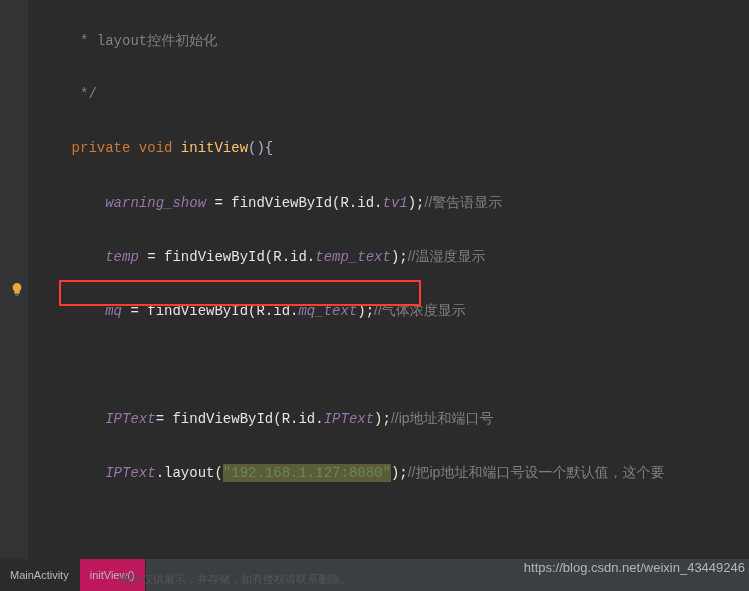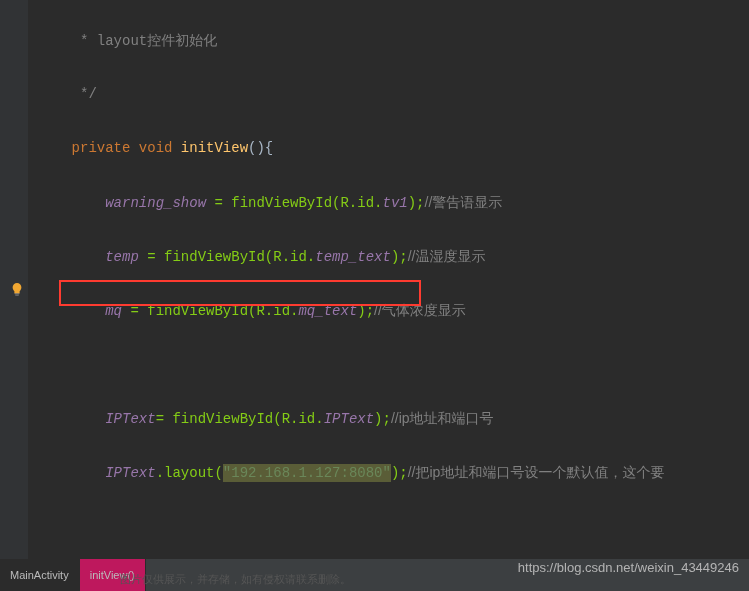--- a/index.html
+++ b/index.html
@@ -37,21 +37,21 @@
       line-height: 27px;
       white-space: pre;
     }
     .line { height: 27px; white-space: pre; }
     .keyword { color: #cc7832; }
     .method { color: #ffc66d; }
     .field { color: #9876aa; font-style: italic; }
     .comment { color: #808080; }
     .comment-cn { color: #808080; font-family: "Microsoft YaHei", sans-serif; }
     .string-hl { color: #6a8759; background: #5a5d37; padding: 1px 0; }
-    .normal { color: #84cc16; }
+    .normal { color: #e5e5e5; }
     .paren { color: #a9b7c6; }
     .breadcrumb {
       position: absolute;
       bottom: 0;
       left: 0;
       height: 32px;
       background: #3c3f41;
       width: 100%;
       display: flex;
       align-items: center;
@@ -64,21 +64,21 @@
       height: 100%;
       display: flex;
       align-items: center;
       border-right: 1px solid #2b2b2b;
       background: #be185d;
     }
     .crumb.active { background: #2b2b2b; }
     .watermark {
       position: absolute;
       bottom: 16px;
-      right: 10px;
+      right: 4px;
       color: #c0c0c0;
       font-family: Arial, sans-serif;
       font-size: 13px;
       opacity: 0.9;
     }
     .watermark-cn {
       position: absolute;
       bottom: 4px;
       left: 120px;
       color: #555;

